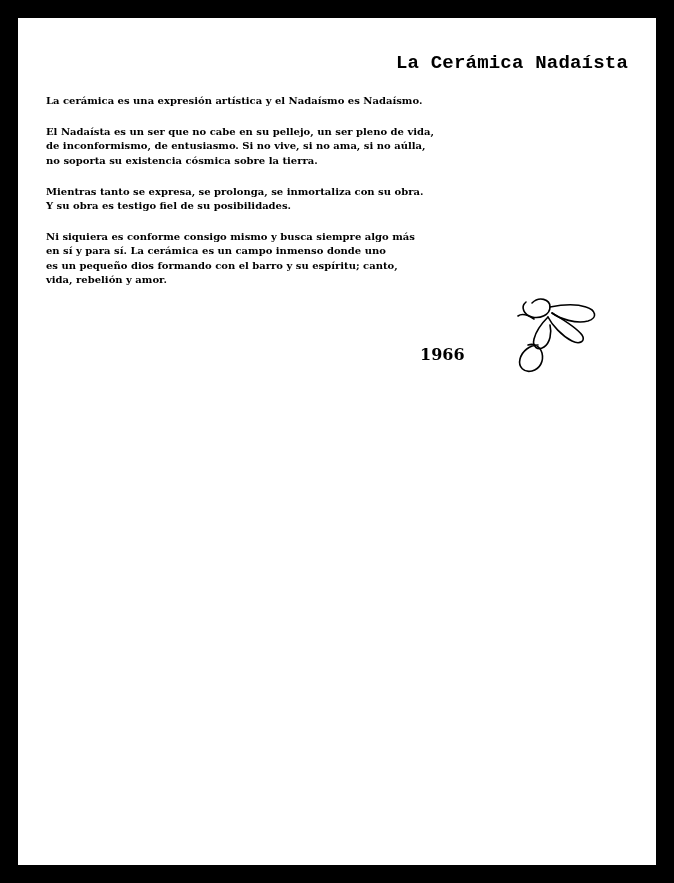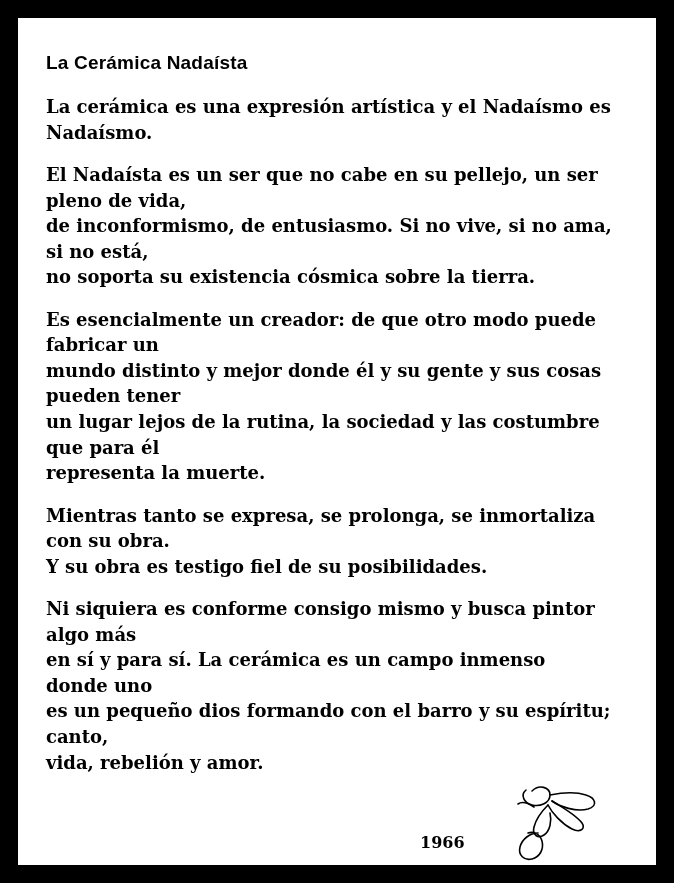--- a/index.html
+++ b/index.html
@@ -26,30 +26,30 @@
     position: absolute;
     left: 4px;
     top: 4px;
     right: 4px;
     bottom: 4px;
     background: #ffffff;
     box-sizing: border-box;
     padding: 26px 28px 0 28px;
   }
   .doc-title {
-    text-align: left;
+    text-align: right;
     font-size: 19px;
     font-weight: bold;
     letter-spacing: 0.2px;
     color: #000000;
     margin: 8px 0 20px 0;
-    font-family: Liberation Sans, sans-serif;
+    font-family: Liberation Mono, monospace;
   }
   .para {
-    font-size: 18px;
+    font-size: 10px;
     font-weight: bold;
     line-height: 1.42;
     color: #000000;
     margin: 0 16px 17px 0;
     font-family: "DejaVu Serif", serif;
     white-space: pre-line;
   }
   .para:last-of-type {
     margin-bottom: 0;
   }
@@ -78,29 +78,25 @@
 </head>
 <body>
 
 <div class="page-frame">
   <div class="page-sheet">
 
     <div class="doc-title">La Cerámica Nadaísta</div>
 
     <p class="para">La cerámica es una expresión artística y el Nadaísmo es Nadaísmo.</p>
     <p class="para">El Nadaísta es un ser que no cabe en su pellejo, un ser pleno de vida,
-de inconformismo, de entusiasmo. Si no vive, si no ama, si no está,
+de inconformismo, de entusiasmo. Si no vive, si no ama, si no aúlla,
 no soporta su existencia cósmica sobre la tierra.</p>
-    <p class="para">Es esencialmente un creador: de que otro modo puede fabricar un
-mundo distinto y mejor donde él y su gente y sus cosas pueden tener
-un lugar lejos de la rutina, la sociedad y las costumbre que para él
-representa la muerte.</p>
     <p class="para">Mientras tanto se expresa, se prolonga, se inmortaliza con su obra.
 Y su obra es testigo fiel de su posibilidades.</p>
-    <p class="para">Ni siquiera es conforme consigo mismo y busca pintor algo más
+    <p class="para">Ni siquiera es conforme consigo mismo y busca siempre algo más
 en sí y para sí. La cerámica es un campo inmenso donde uno
 es un pequeño dios formando con el barro y su espíritu; canto,
 vida, rebelión y amor.</p>
 
     <div class="footer-row">
       <div class="year">1966</div>
       <svg class="signature" viewBox="0 0 120 86">
         <g fill="none" stroke="#000000" stroke-width="1.6" stroke-linecap="round" stroke-linejoin="round">
           <path d="M34 10 C41 3, 52 6, 52 14 C52 22, 42 26, 34 24 C26 22, 22 14, 28 9"></path>
           <path d="M52 14 C62 12, 76 10, 88 14 C98 17, 100 25, 90 28 C78 31, 62 26, 54 20"></path>

